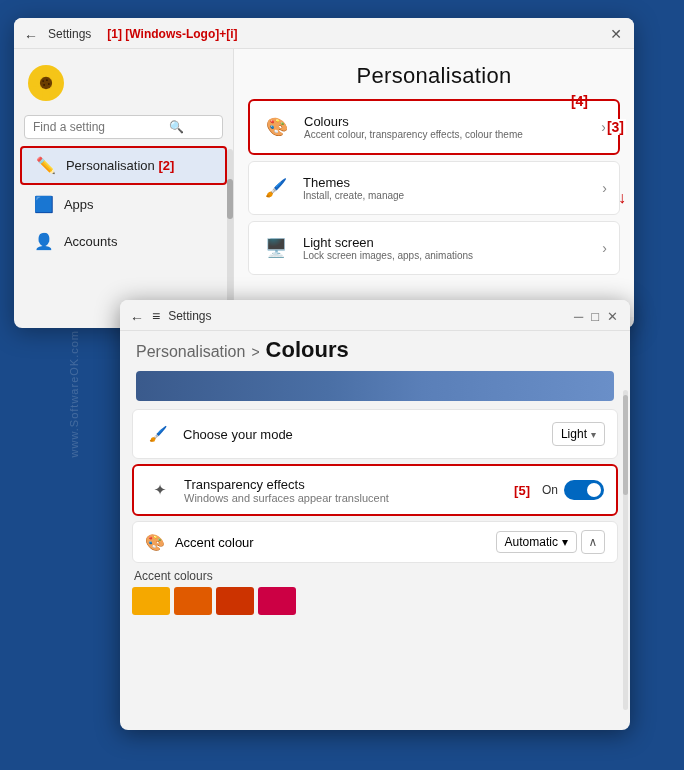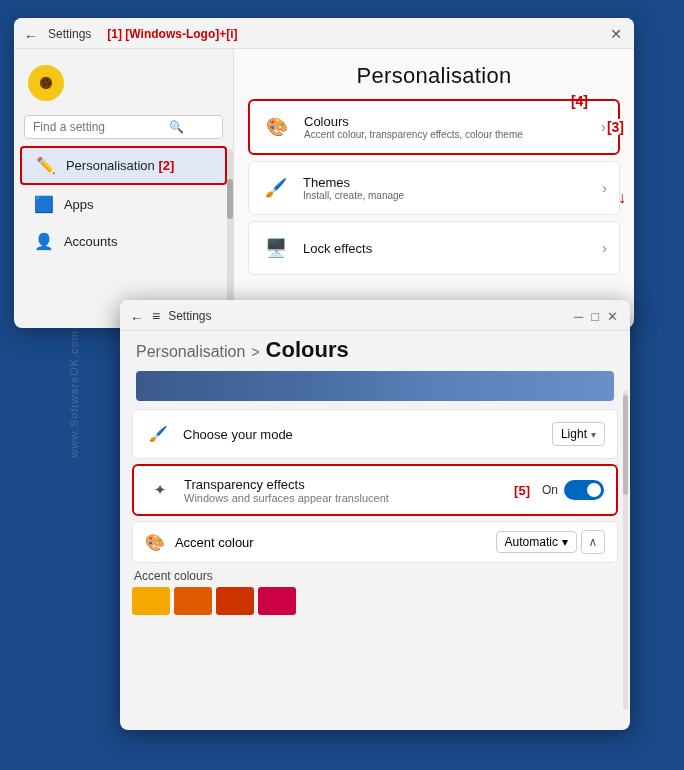--- a/index.html
+++ b/index.html
@@ -635,21 +635,22 @@
           <div class="settings-item-text">
             <div class="settings-item-title">Themes</div>
             <div class="settings-item-desc">Install, create, manage</div>
           </div>
           <span class="settings-item-chevron">›</span>
         </div>
 
         <div class="settings-item">
           <div class="settings-item-icon">🖥️</div>
           <div class="settings-item-text">
-            <div class="settings-item-title">Lock effects</div>
+            <div class="settings-item-title">Light screen</div>
+            <div class="settings-item-desc">Lock screen images, apps, animations</div>
           </div>
           <span class="settings-item-chevron">›</span>
         </div>
 
       </div>
 
       <div style="position:absolute; right:8px; top:140px; color:#c00; font-weight:bold; font-size:16px;">↓</div>
     </div>
   </div>
 </div>

